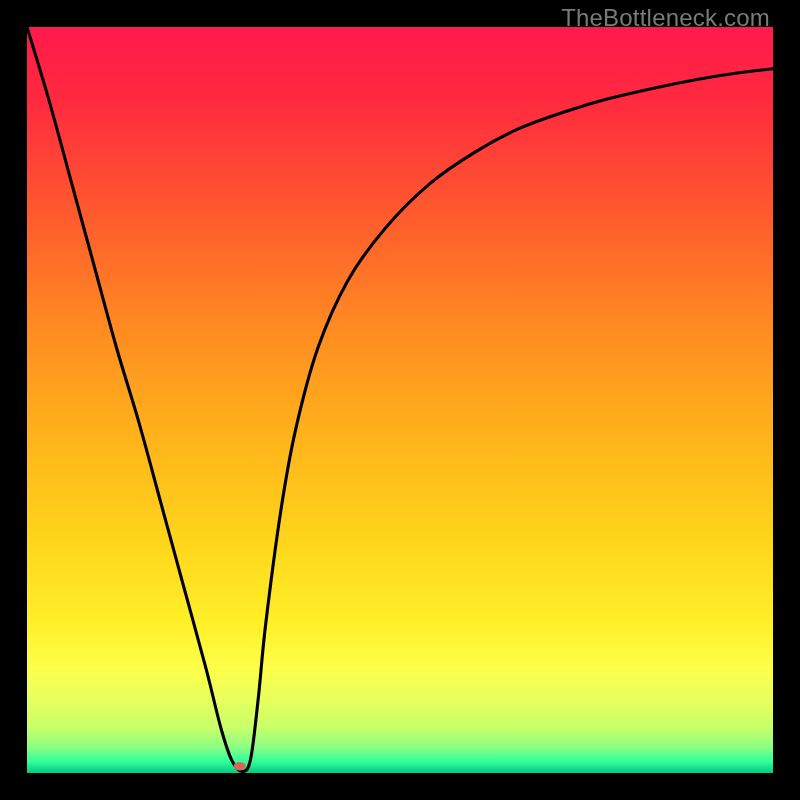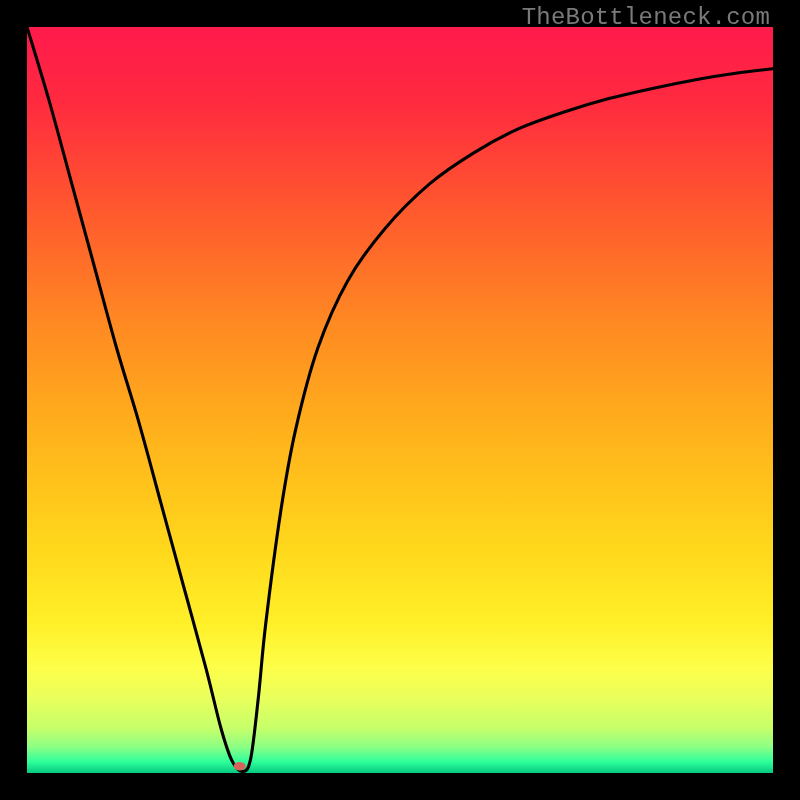--- a/index.html
+++ b/index.html
@@ -22,21 +22,21 @@
     position: absolute;
     left: 0;
     top: 0;
     width: 746px;
     height: 746px;
   }
   .watermark {
     position: absolute;
     top: 4px;
     right: 30px;
-    font-family: Liberation Mono, monospace;
+    font-family: Liberation Sans, sans-serif;
     font-size: 24px;
     color: #7a7a7a;
     letter-spacing: 0.2px;
     user-select: none;
   }
 </style>
 </head>
 <body>
 
 <div class="frame">

